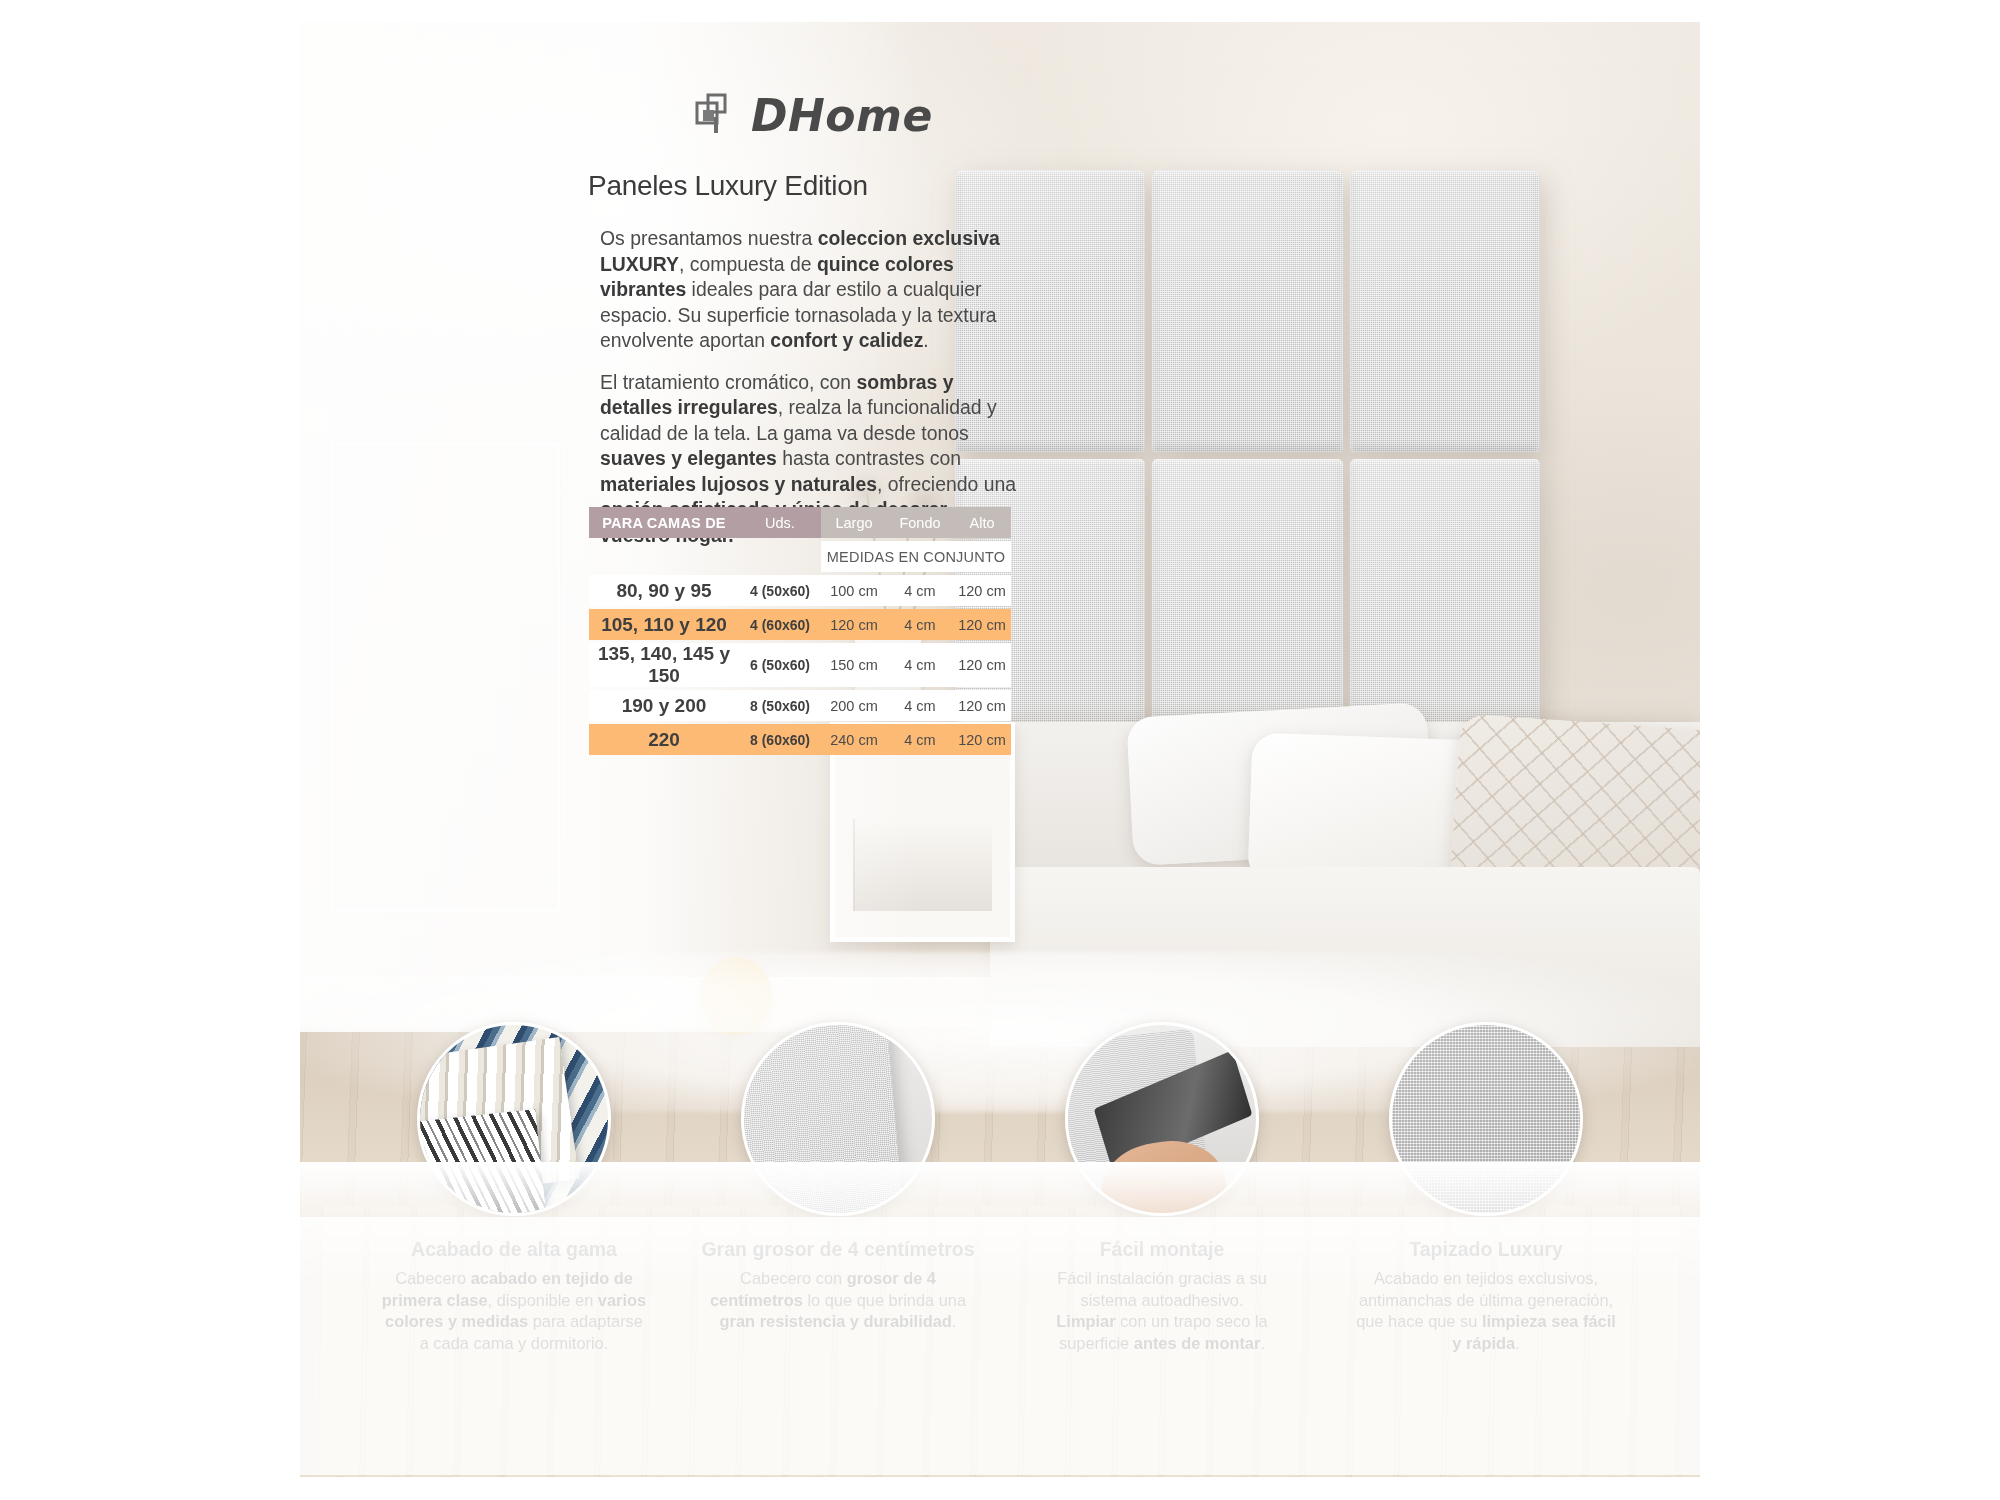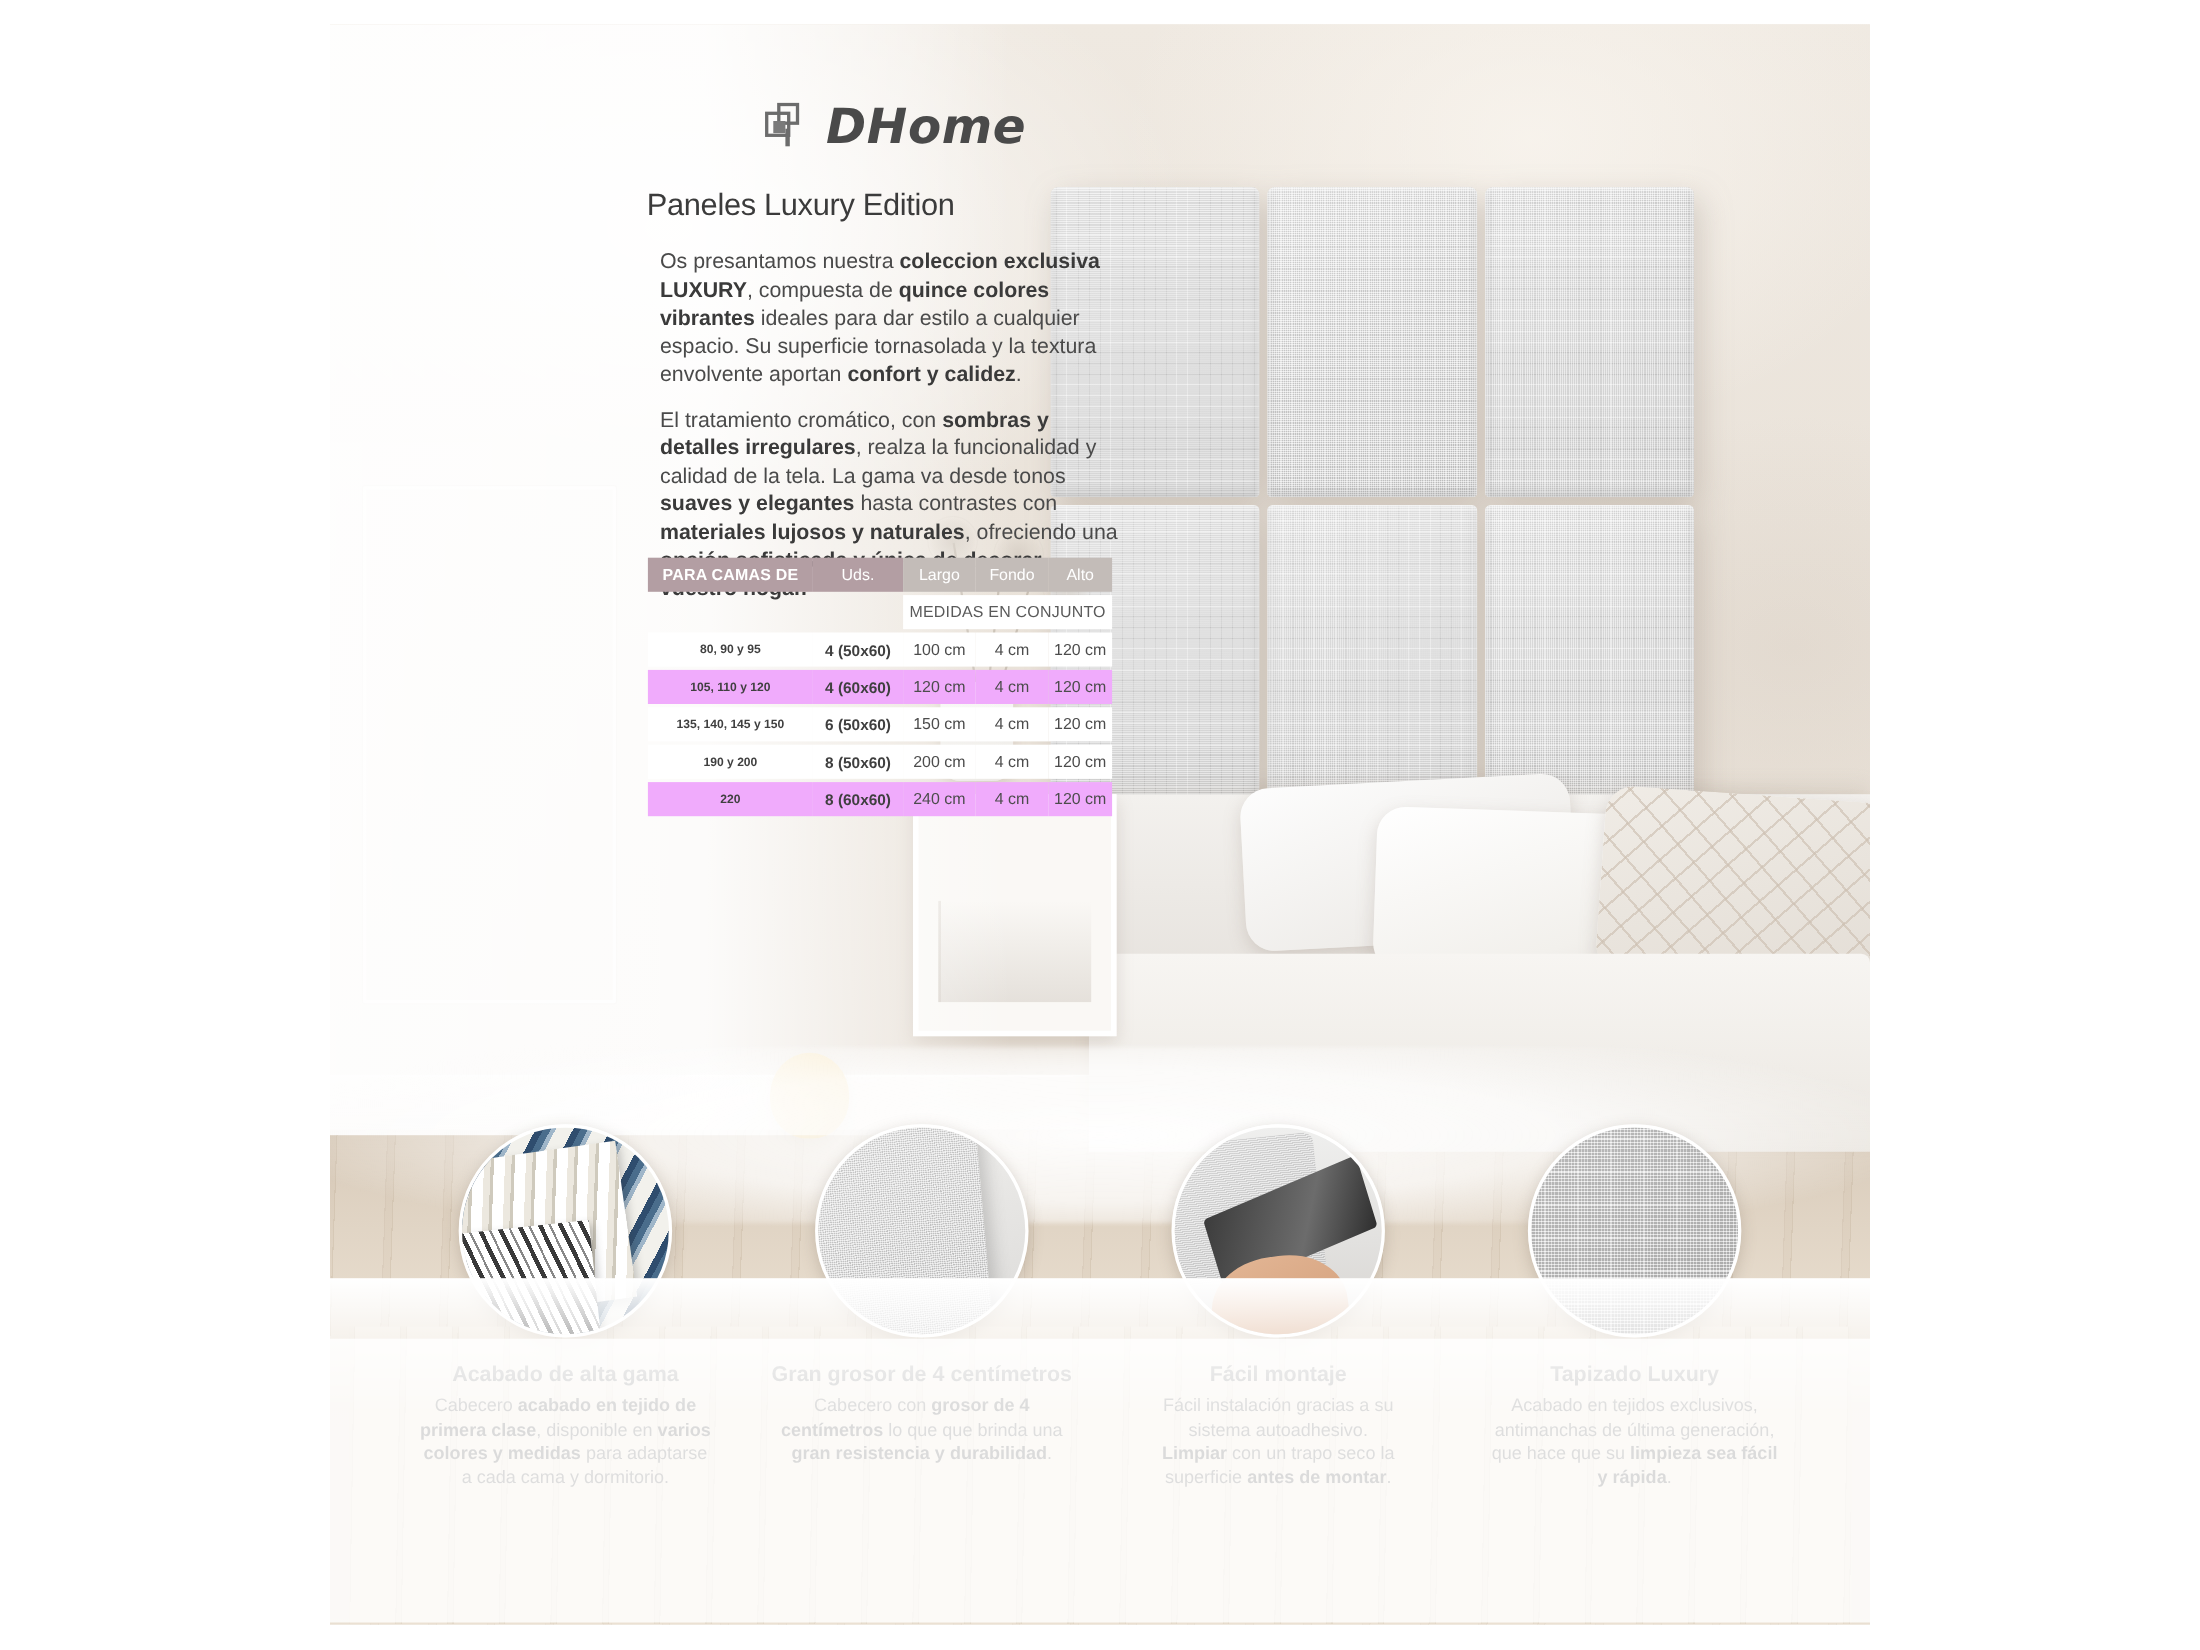--- a/index.html
+++ b/index.html
@@ -290,22 +290,22 @@
     font-weight: normal;
     font-size: 14.5px;
   }
   .hdr-rose.left-label { font-weight: bold; letter-spacing: .2px; }
   .hdr-gray {
     background: #c3bcb8;
     color: #ffffff;
     font-weight: normal;
   }
   .row-a td { background: #ffffff; }
-  .row-b td { background: #f0abfc; }
-  td.c-label { font-weight: bold; color: #3f3f3f; font-size: 11px; }
+  .row-b td { background: #fdba74; }
+  td.c-label { font-weight: bold; color: #3f3f3f; font-size: 19px; }
   td.c-uds { font-weight: bold; color: #3f3f3f; font-size: 14px; }
   .spacer-cell { background: transparent !important; width: 0; }
 
   
   .features {
     position: absolute;
     left: 0;
     top: 1000px;
     width: 1400px;
     display: flex;

